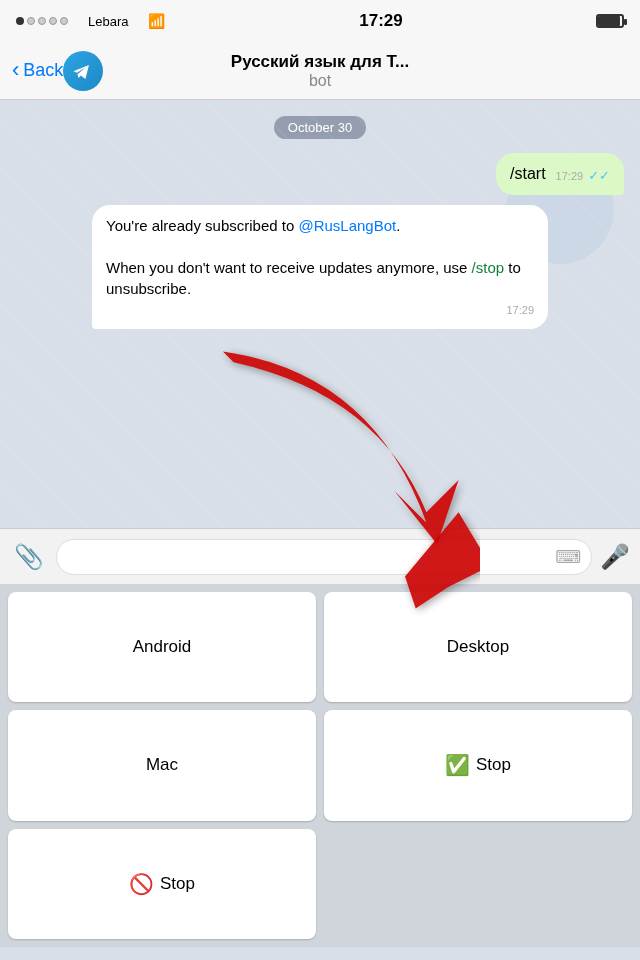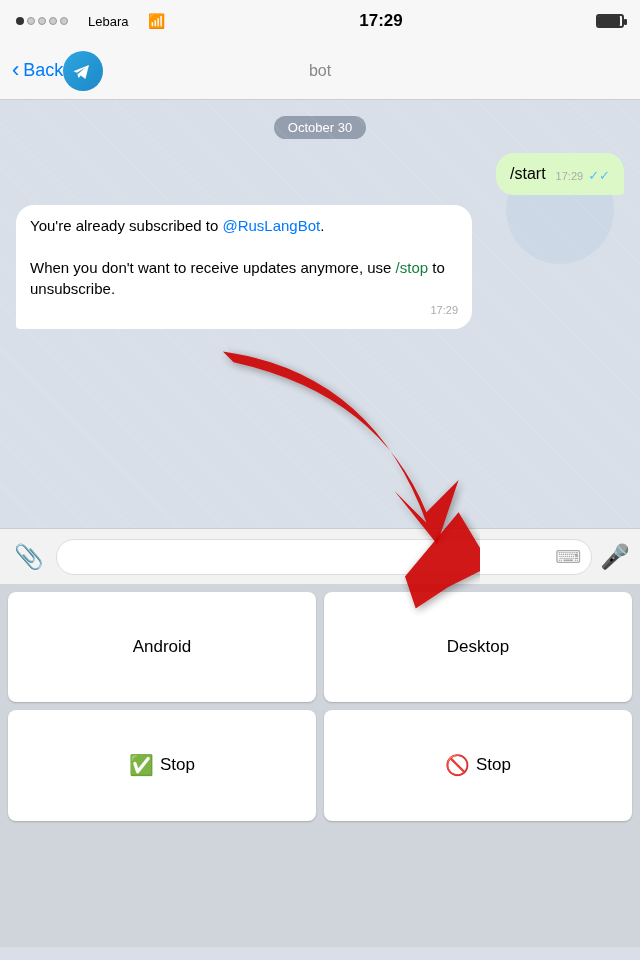--- a/index.html
+++ b/index.html
@@ -143,21 +143,21 @@
     }
 
     .message-row {
       display: flex;
       margin-bottom: 10px;
     }
     .message-row.outgoing {
       justify-content: flex-end;
     }
     .message-row.incoming {
-      justify-content: flex-start;
+      justify-content: center;
     }
 
     .bubble {
       border-radius: 18px;
       padding: 10px 14px;
       max-width: 75%;
       position: relative;
       font-size: 15px;
       line-height: 1.4;
     }
@@ -307,20 +307,21 @@
     </div>
   </div>
 </div>
 
 <div class="nav-bar">
   <div class="back-btn">
     <span class="back-chevron">‹</span>
     <span>Back</span>
   </div>
   <div class="nav-title">
+    <div class="nav-title-text">Русский язык для Т...</div>
     <div class="nav-subtitle">bot</div>
   </div>
   <div class="telegram-icon">
     <svg viewBox="0 0 24 24" fill="white">
       <path d="M2.4 12.2L6 13.8l1.6 5.2 2.2-2.4 4.6 3.4L18 6 2.4 12.2zm4.8 2.6L6.4 15l-.4-1.2 8.4-5.2-7.2 6.2z"></path>
     </svg>
   </div>
 </div>
 
 <div class="chat-area">
@@ -366,20 +367,23 @@
 </div>
 
 <div class="bot-keyboard">
   <div class="kb-btn">
     <span>Android</span>
   </div>
   <div class="kb-btn">
     <span>Desktop</span>
   </div>
   <div class="kb-btn">
+    <span>Mac</span>
+  </div>
+  <div class="kb-btn">
     <span class="btn-icon">✅</span>
     <span>Stop</span>
   </div>
   <div class="kb-btn">
     <span class="btn-icon">🚫</span>
     <span>Stop</span>
   </div>
 </div>
 
 <svg class="arrow-overlay" viewBox="0 0 280 280" xmlns="http://www.w3.org/2000/svg" style="position:absolute; top:330px; left:180px; width:300px; height:300px; pointer-events:none; z-index:100;">

